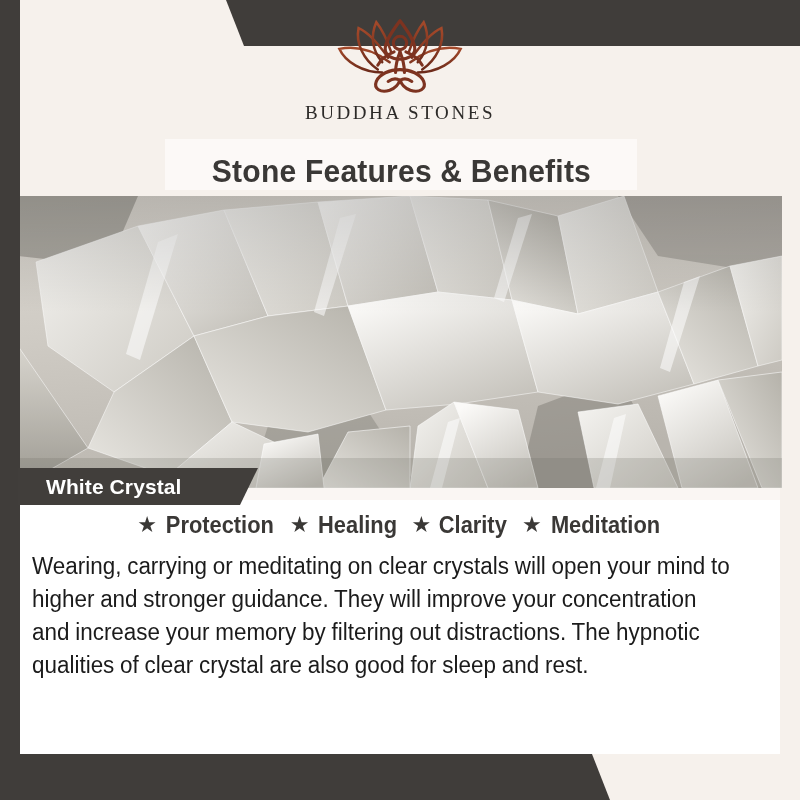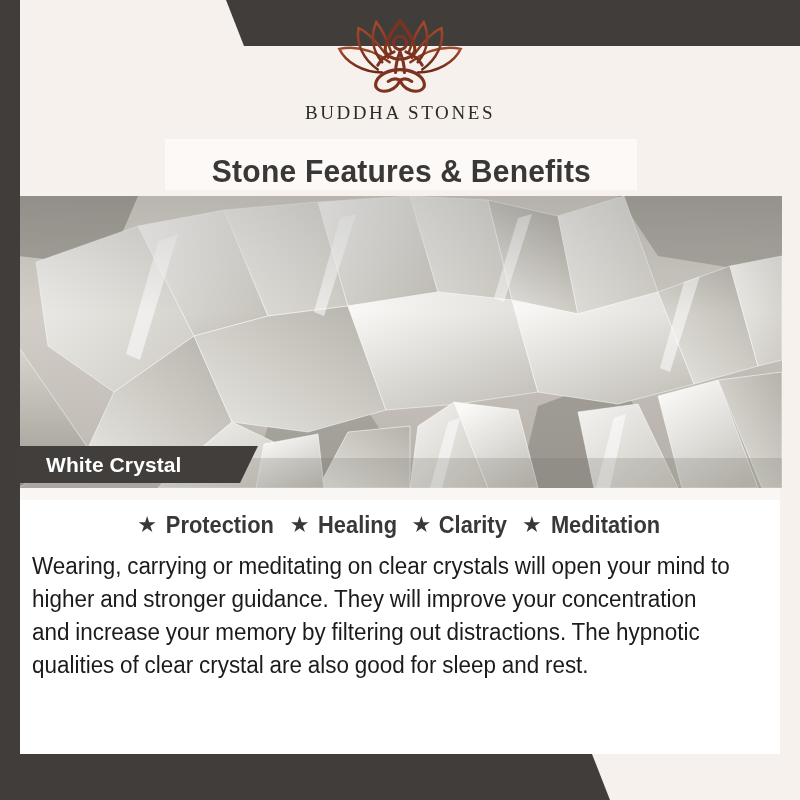--- a/index.html
+++ b/index.html
@@ -128,21 +128,21 @@
     height: 292px;
     overflow: hidden;
     z-index: 3;
     background: #c9c6c0;
   }
   .photo svg { display: block; }
 
   
   .stone-banner {
     position: absolute;
-    top: 446px;
+    top: 468px;
     left: 18px;
     width: 240px;
     height: 37px;
     background: #413e3b;
     clip-path: polygon(0 0, 240px 0, 222px 37px, 0 37px);
     z-index: 8;
     display: flex;
     align-items: center;
   }
   .stone-banner-label {

